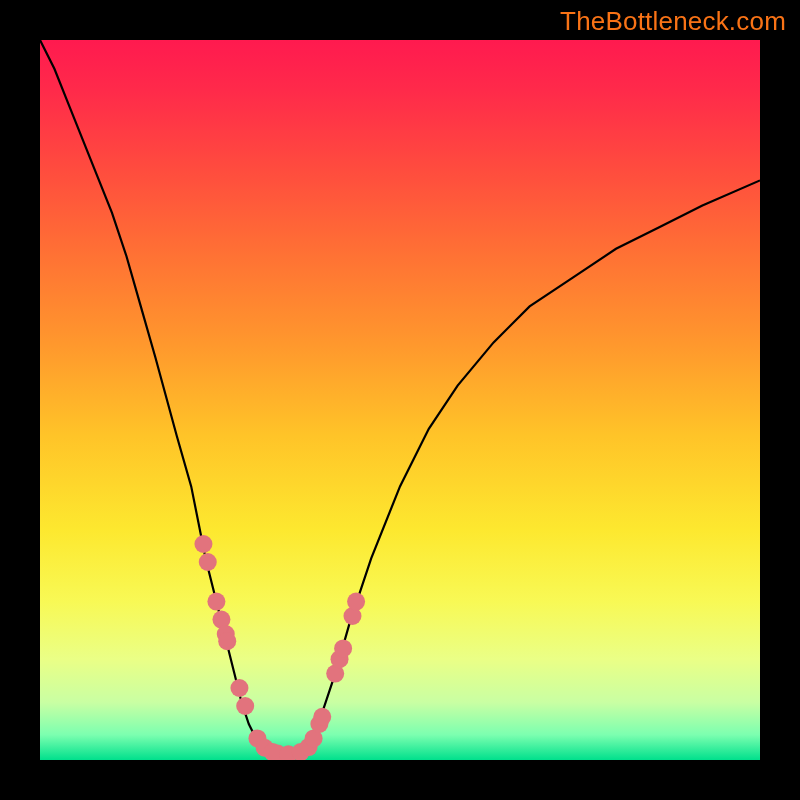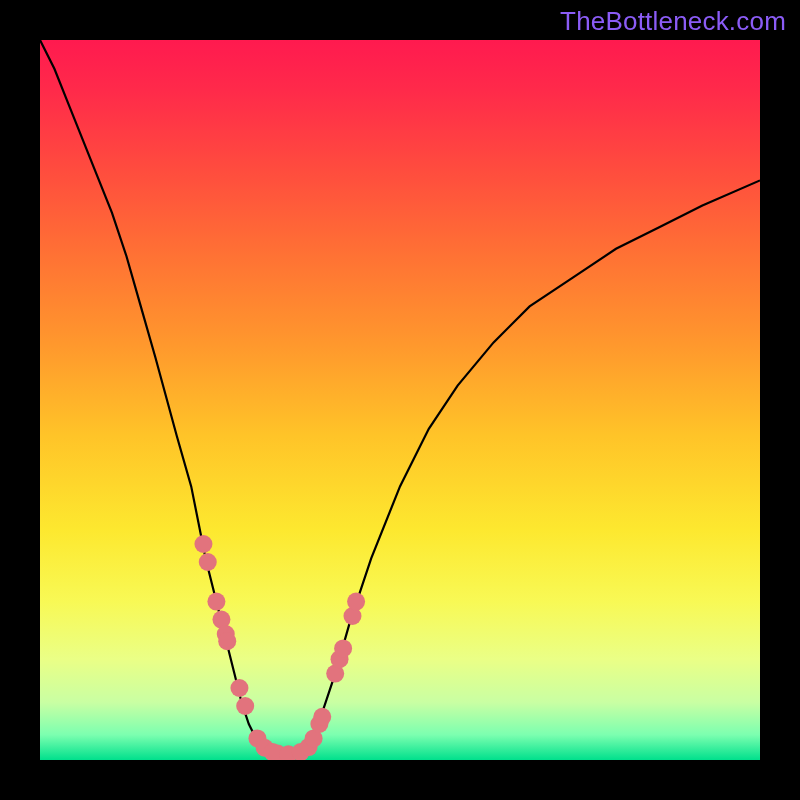--- a/index.html
+++ b/index.html
@@ -24,21 +24,21 @@
     left: 40px;
     top: 40px;
     width: 720px;
     height: 720px;
     overflow: hidden;
   }
   .watermark {
     position: absolute;
     top: 6px;
     right: 14px;
-    color: #8b5cf6;
+    color: #f97316;
     font-size: 26px;
     letter-spacing: 0.2px;
     z-index: 5;
     font-weight: 400;
   }
   svg {
     display: block;
     width: 100%;
     height: 100%;
   }

